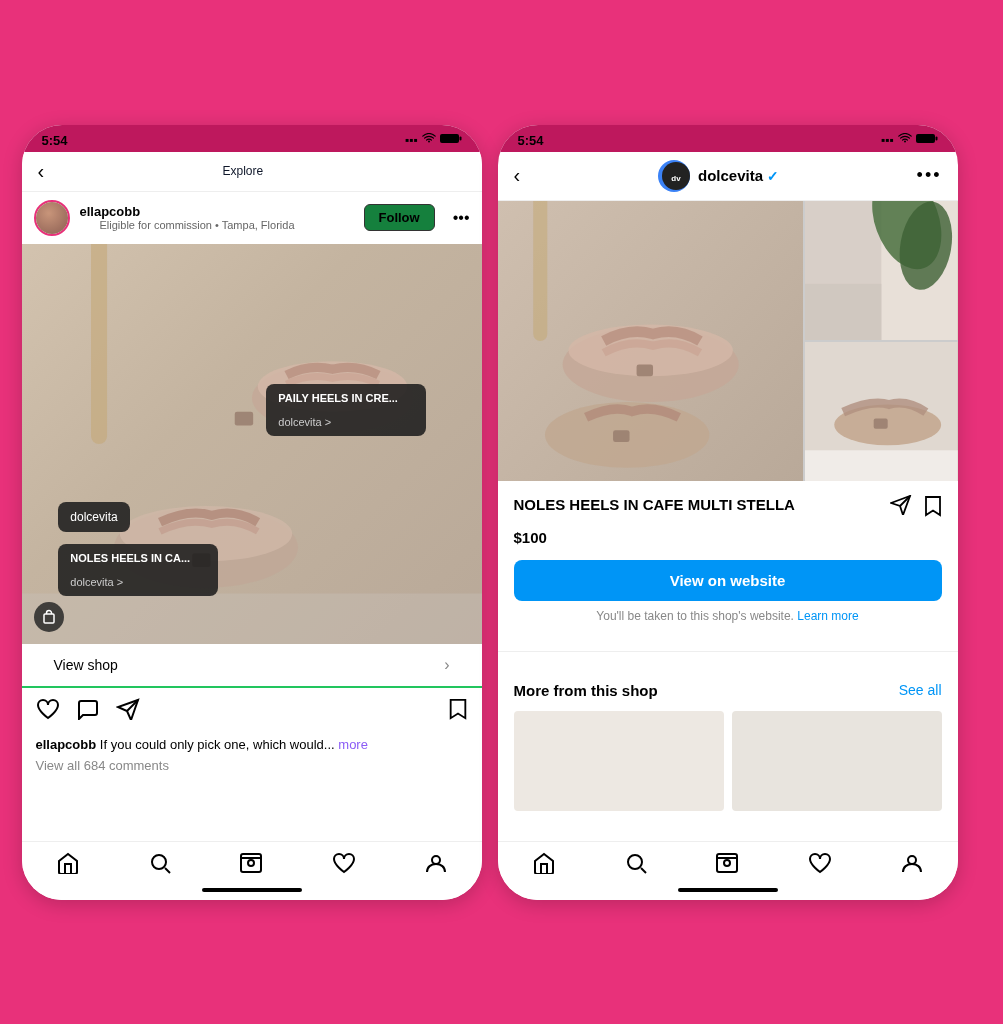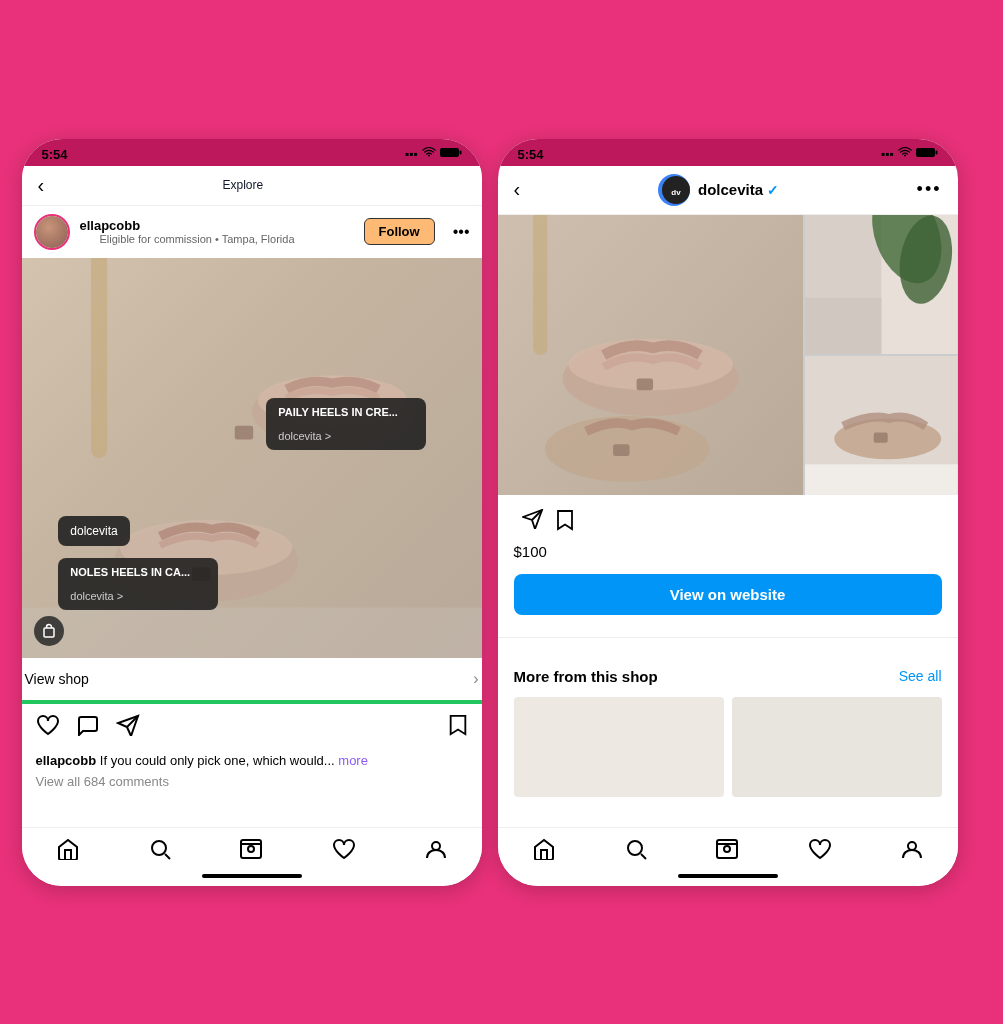--- a/index.html
+++ b/index.html
@@ -101,21 +101,21 @@
       font-weight: 600;
       color: #000;
     }
     .post-subtitle {
       font-size: 11px;
       color: #666;
       padding-left: 20px;
     }
     .follow-btn {
       border: 1px solid #333;
-      background: #fdba74;
+      background: #15803d;
       border-radius: 6px;
       padding: 5px 14px;
       font-size: 13px;
       font-weight: 600;
       cursor: pointer;
       color: #000;
     }
     .post-image-container {
       position: relative;
       width: 100%;
@@ -183,22 +183,22 @@
       display: flex;
       align-items: center;
       justify-content: center;
       color: #fff;
       font-size: 14px;
     }
     .view-shop-bar {
       display: flex;
       justify-content: space-between;
       align-items: center;
-      padding: 12px 3px;
-      border-bottom: 4px solid #22c55e;
+      padding: 12px 32px;
+      border-bottom: 2px solid #22c55e;
     }
     .view-shop-text {
       font-size: 14px;
       font-weight: 500;
       color: #000;
     }
     .chevron-right {
       color: #888;
       font-size: 16px;
     }
@@ -349,21 +349,21 @@
       flex: 1;
       line-height: 1.3;
     }
     .product-action-icons {
       display: flex;
       gap: 12px;
       margin-left: 8px;
     }
     .product-price {
       font-size: 15px;
-      font-weight: 400;
+      font-weight: 700;
       color: #000;
       margin-bottom: 14px;
     }
     .view-website-btn {
       width: 100%;
       background: #0095f6;
       color: #fff;
       border: none;
       border-radius: 8px;
       padding: 12px;
@@ -689,36 +689,41 @@
             <rect x="54" y="75" width="11" height="8" rx="1.5" fill="#9a8070" opacity="0.9"></rect>
 
             <rect x="0" y="100" width="120" height="39" fill="#f0ece8"></rect>
           </svg>
         </div>
       </div>
     </div>
 
     <div class="product-details">
       <div class="product-title-row">
+        <div class="product-title">NOLES HEELS IN CAFE MULTI STELLA</div>
         <div class="product-action-icons">
           <span>
             <svg width="22" height="20" viewBox="0 0 22 20" fill="none" stroke="#000" stroke-width="1.8">
                 <line x1="20" y1="1" x2="10" y2="11"></line>
                 <polygon points="20 1 13 20 10 11 1 8 20 1"></polygon>
               </svg>
           </span>
           <span>
             <svg width="18" height="22" viewBox="0 0 18 22" fill="none" stroke="#000" stroke-width="1.8">
                 <path d="M16 2H2v18l7-4.5L16 20V2z"></path>
               </svg>
           </span>
         </div>
       </div>
       <div class="product-price">$100</div>
       <button class="view-website-btn">View on website</button>
+      <div class="website-note">
+        <span>You'll be taken to this shop's website.</span>
+        <span class="learn-more-link">Learn more</span>
+      </div>
     </div>
 
     <div class="more-from-shop-section">
       <div class="more-from-shop-header">
         <span class="more-from-shop-title">More from this shop</span>
         <span class="see-all-link">See all</span>
       </div>
       <div class="shop-items-grid">
         <div class="shop-item" style="background:#ede8e2;"></div>
         <div class="shop-item shop-item-2" style="background:#e8e4de;"></div>

